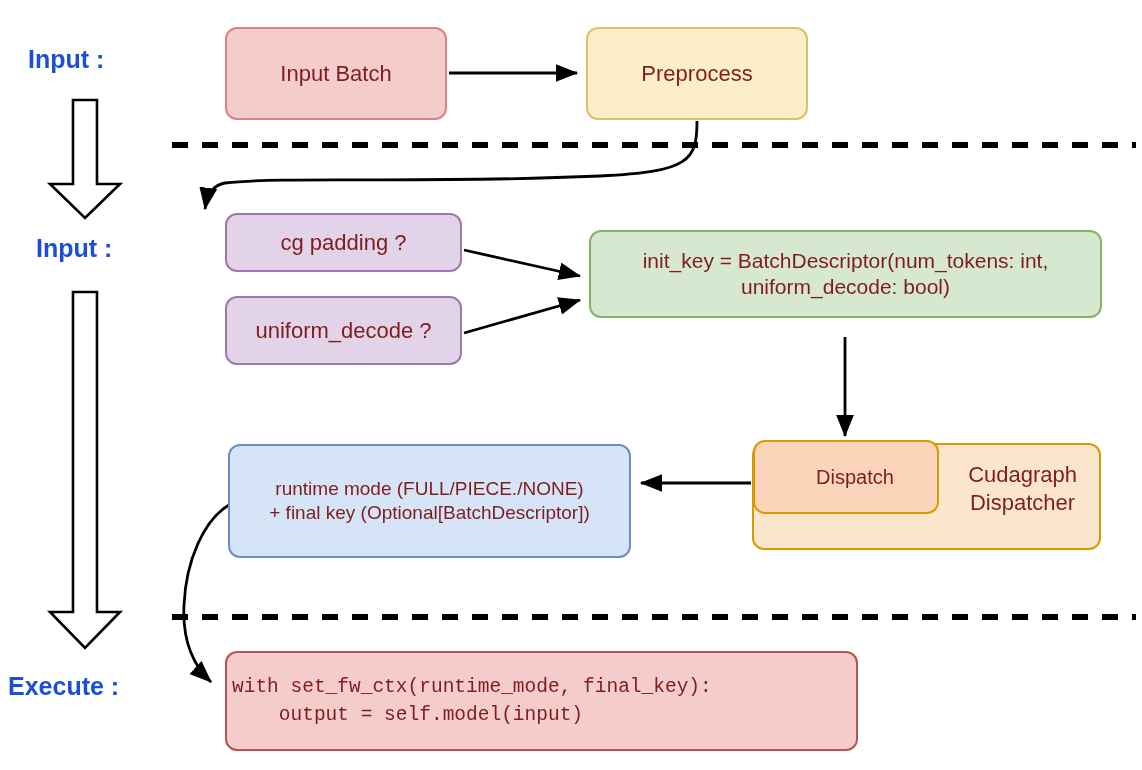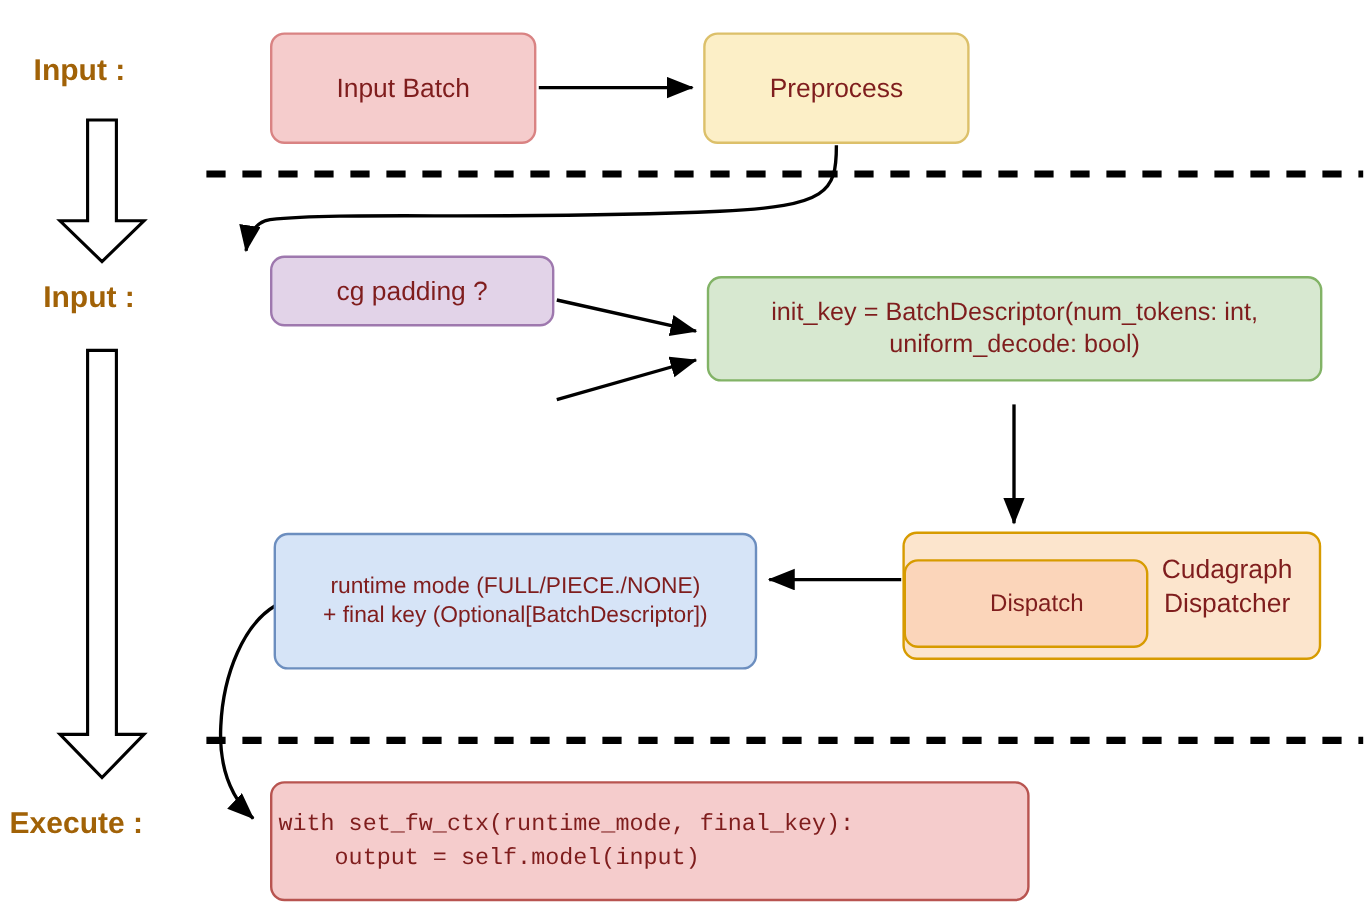--- a/index.html
+++ b/index.html
@@ -23,21 +23,21 @@
     top: 0;
     width: 1142px;
     height: 770px;
     pointer-events: none;
   }
   .stage-label {
     position: absolute;
     font-family: "Liberation Sans", sans-serif;
     font-weight: bold;
     font-size: 25px;
-    color: #a16207;
+    color: #1d4ed8;
     white-space: nowrap;
     letter-spacing: 0px;
   }
   .node {
     position: absolute;
     box-sizing: border-box;
     display: flex;
     align-items: center;
     justify-content: center;
     text-align: center;
@@ -87,21 +87,21 @@
     background: #FCE5CD; border-color: #D79B00;
     font-size: 22px;
     align-items: center;
     justify-content: flex-end;
     padding-right: 22px;
   }
   .n-cudagraph-dispatcher .node-text {
     transform: translateY(-8px);
   }
   .n-dispatch {
-    left: 753px; top: 466px; width: 204px; height: 74px;
+    left: 753px; top: 440px; width: 186px; height: 74px;
     background: #FBD5BA; border-color: #D79B00;
     font-size: 20px;
     padding-left: 18px;
   }
   .n-code {
     left: 225px; top: 651px; width: 633px; height: 100px;
     background: #F5CCCC; border-color: #B85450;
     font-family: "Liberation Mono", monospace;
     font-size: 19.5px;
     justify-content: flex-start;
@@ -162,20 +162,23 @@
   </div>
 
   <div class="node n-preprocess">
     <span class="node-text">Preprocess</span>
   </div>
 
   <div class="node n-cg-padding">
     <span class="node-text">cg padding ?</span>
   </div>
 
+  <div class="node n-uniform-decode">
+    <span class="node-text">uniform_decode ?</span>
+  </div>
 
   <div class="node n-init-key">
     <span class="node-text">init_key = BatchDescriptor(num_tokens: int,
 uniform_decode: bool)</span>
   </div>
 
   <div class="node n-runtime-mode">
     <span class="node-text">runtime mode (FULL/PIECE./NONE)
 + final key (Optional[BatchDescriptor])</span>
   </div>

